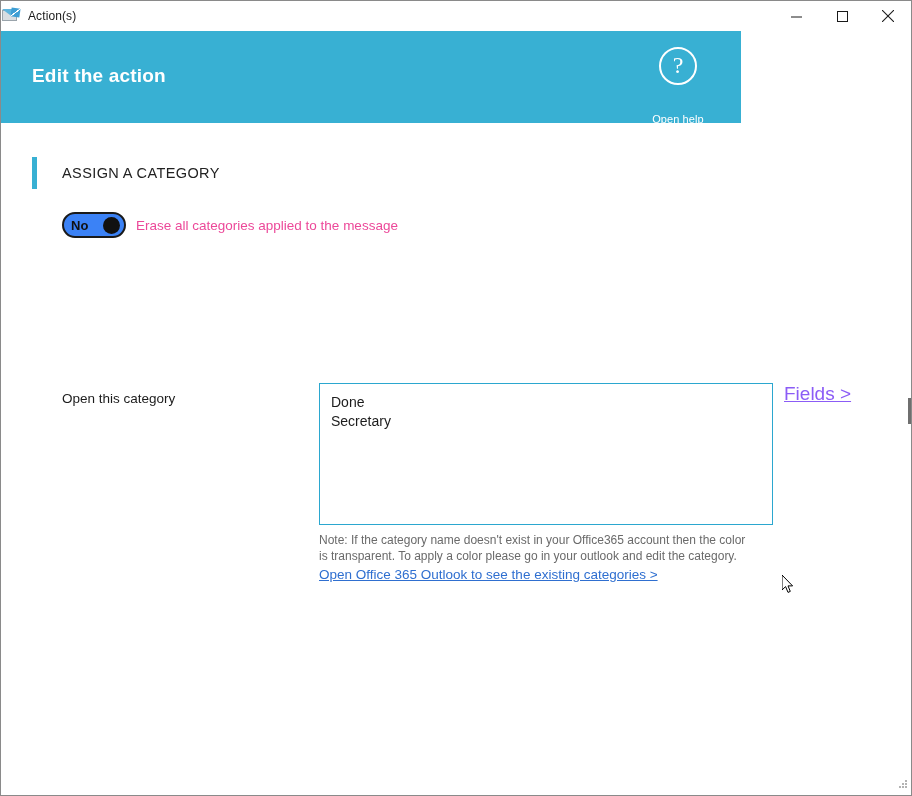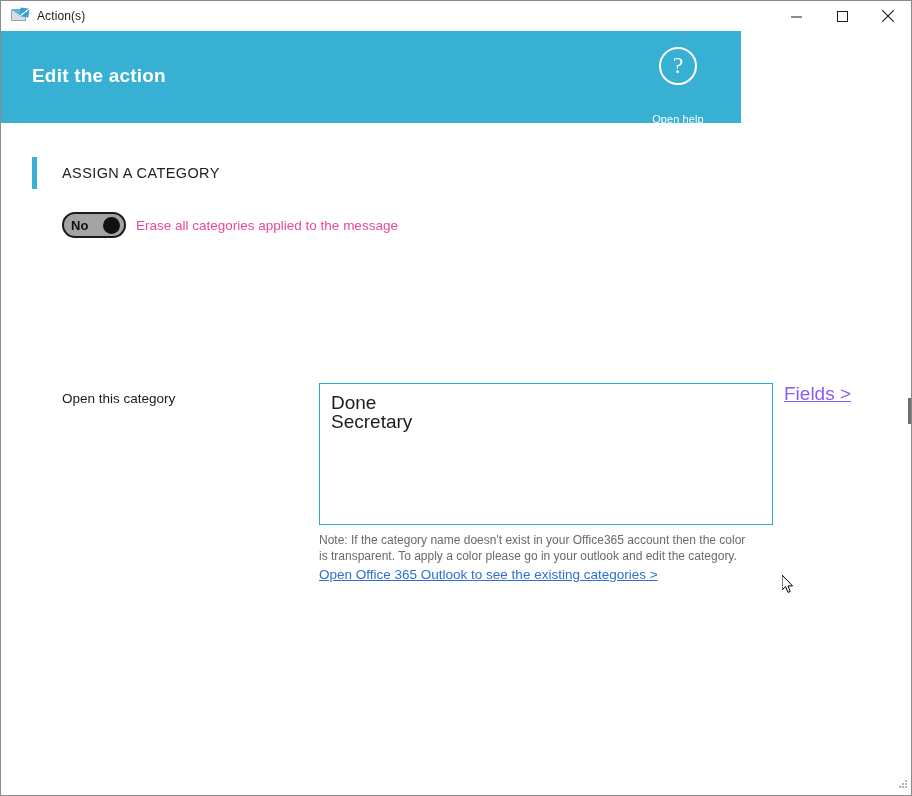--- a/index.html
+++ b/index.html
@@ -29,21 +29,20 @@
     left: 0; top: 0;
     width: 910px;
     height: 30px;
     background: #ffffff;
     display: flex;
     align-items: center;
   }
   #titlebar-left {
     display: flex;
     align-items: center;
-    padding-left: 9px;
     flex: 1 1 auto;
     height: 100%;
   }
   .app-icon {
     width: 18px;
     height: 16px;
     position: relative;
     margin-right: 9px;
     flex: none;
   }
@@ -169,21 +168,21 @@
     top: 89px;
     display: flex;
     align-items: center;
   }
   #toggle-switch {
     width: 64px;
     height: 26px;
     border: 2px solid #1a1a1a;
     border-radius: 13px;
     box-sizing: border-box;
-    background: #a3a3a3;
+    background: #3b82f6;
     display: flex;
     align-items: center;
     justify-content: space-between;
     padding: 0 4px 0 7px;
     cursor: pointer;
     flex: none;
   }
   #toggle-switch .toggle-label {
     font-size: 13px;
     font-weight: bold;
@@ -214,21 +213,21 @@
   #category-box {
     position: absolute;
     left: 318px;
     top: 260px;
     width: 454px;
     height: 142px;
     box-sizing: border-box;
     border: 1.5px solid #2ba7cf;
     background: #ffffff;
     padding: 9px 11px;
-    font-size: 19px;
+    font-size: 14px;
     line-height: 19px;
     color: #1c1c1c;
     overflow: hidden;
     white-space: pre-line;
     cursor: text;
   }
   #fields-link {
     position: absolute;
     left: 783px;
     top: 260px;

